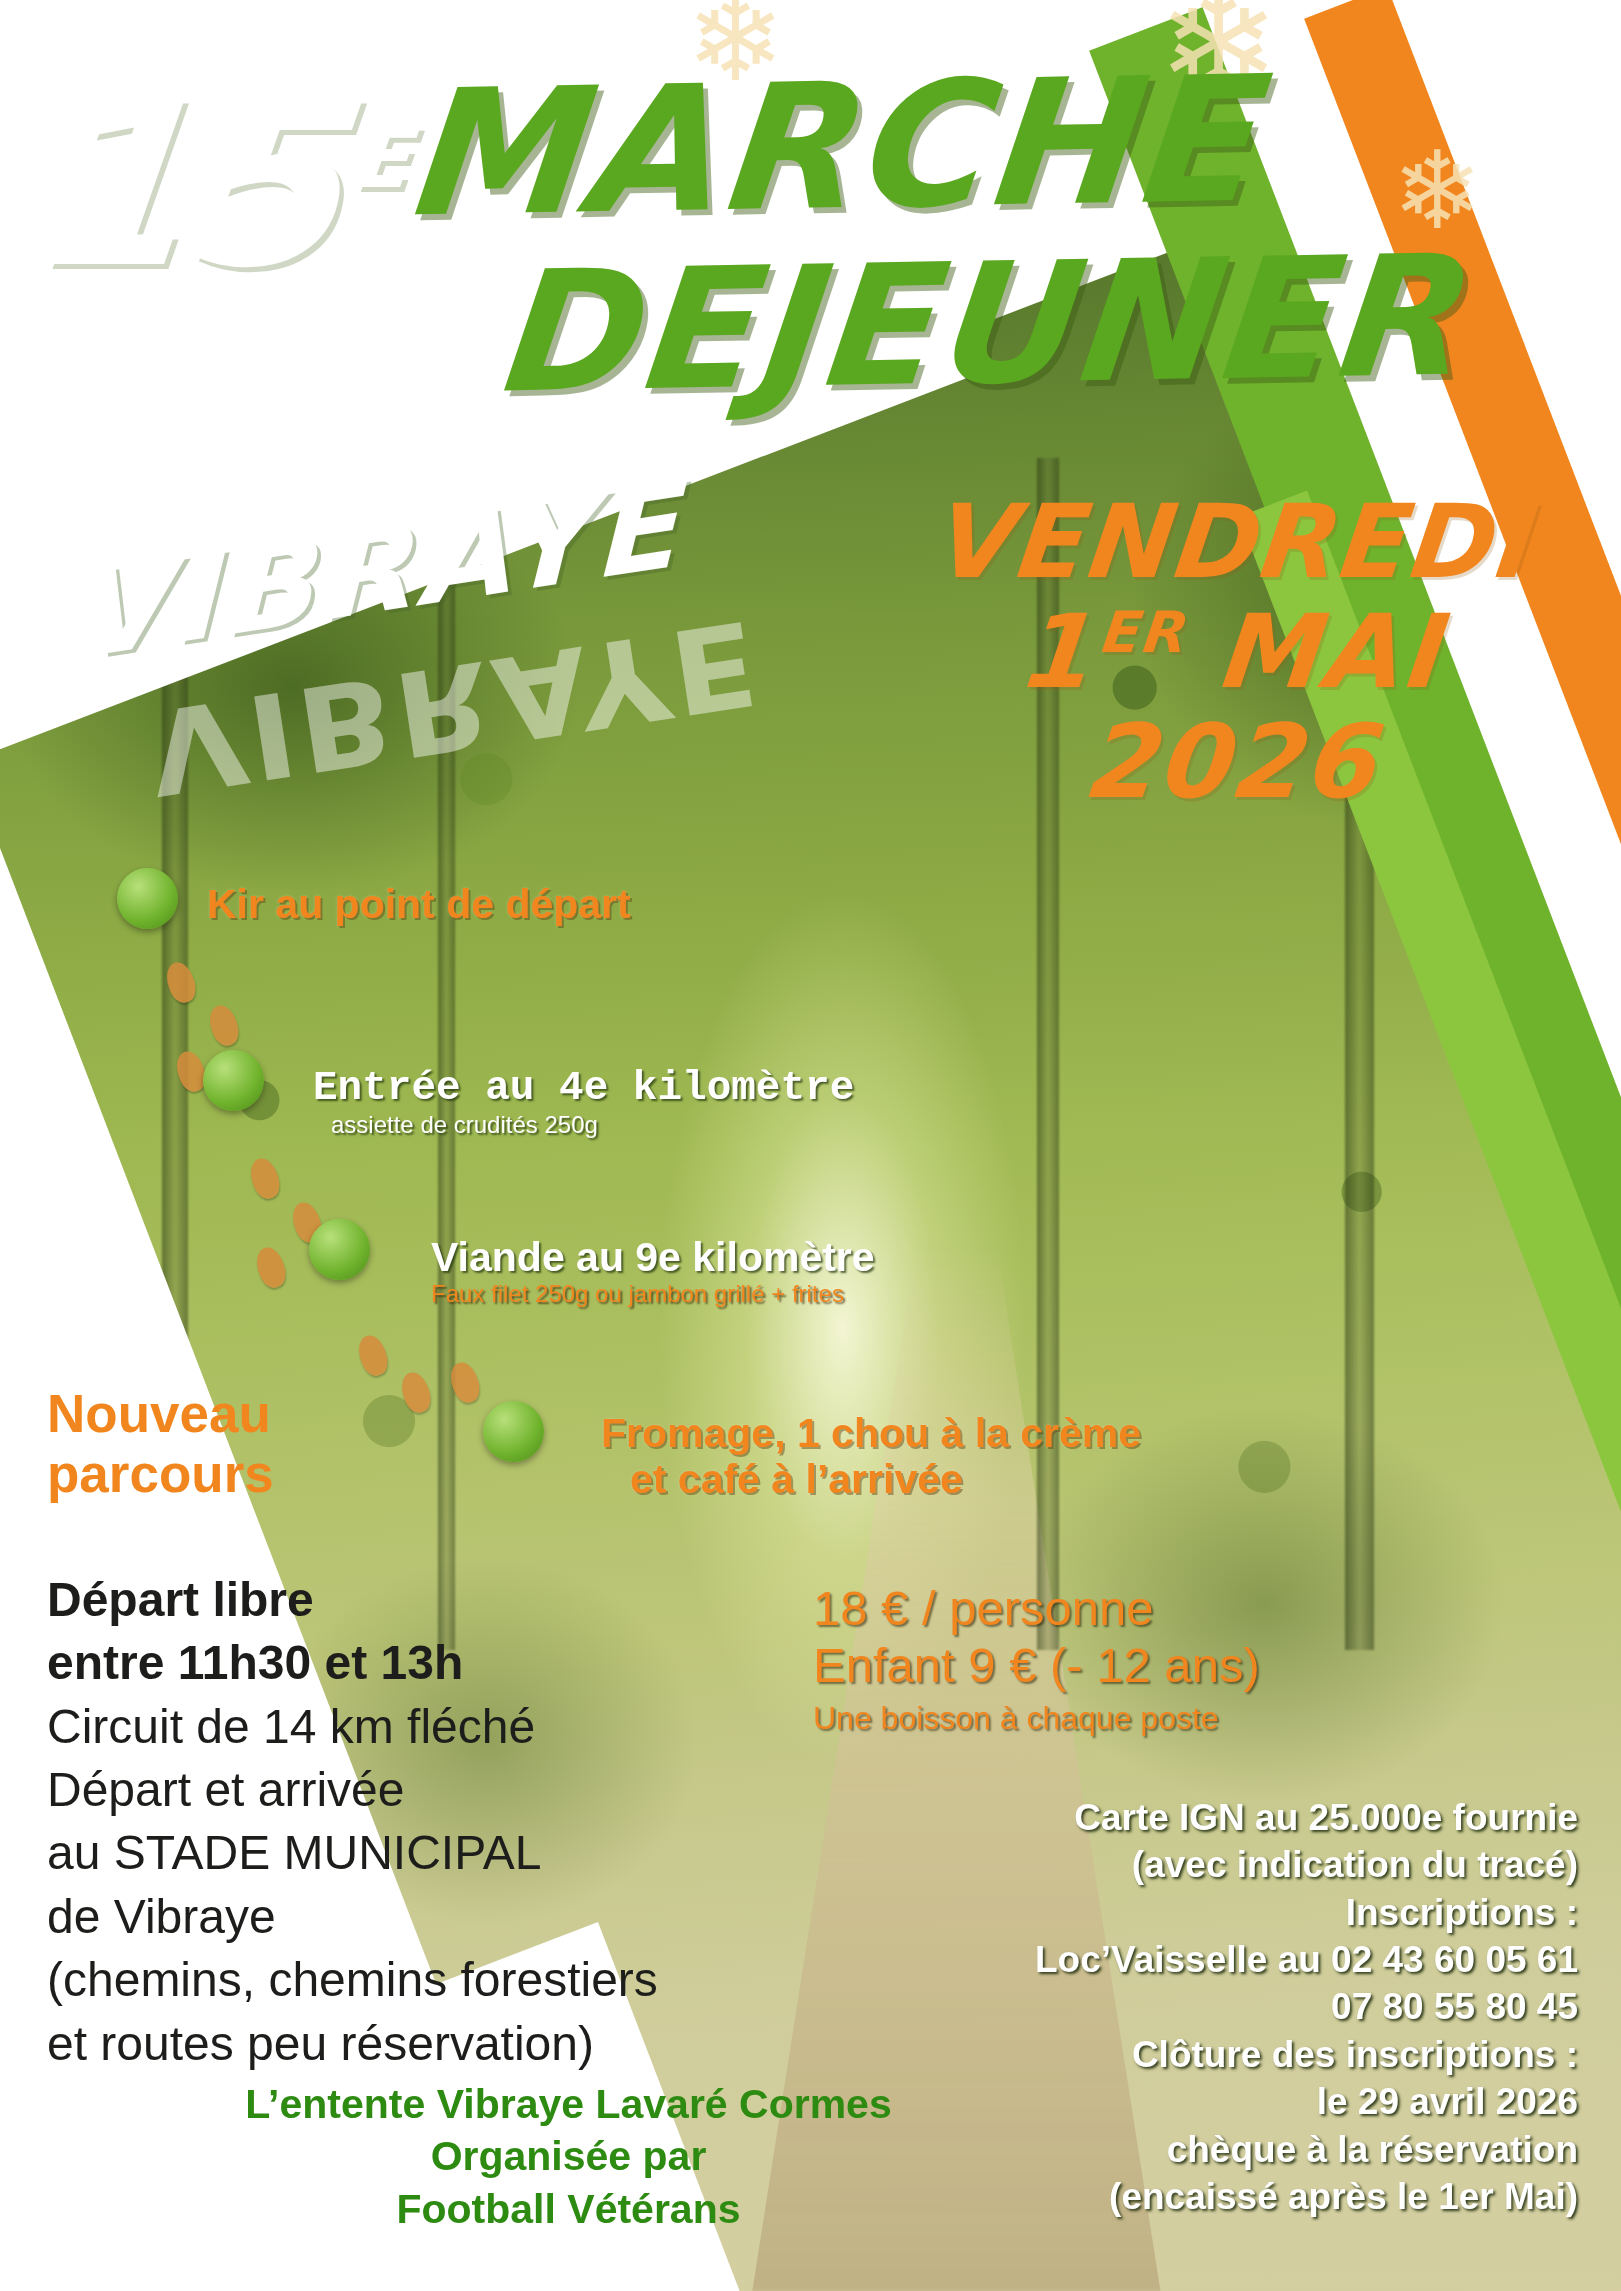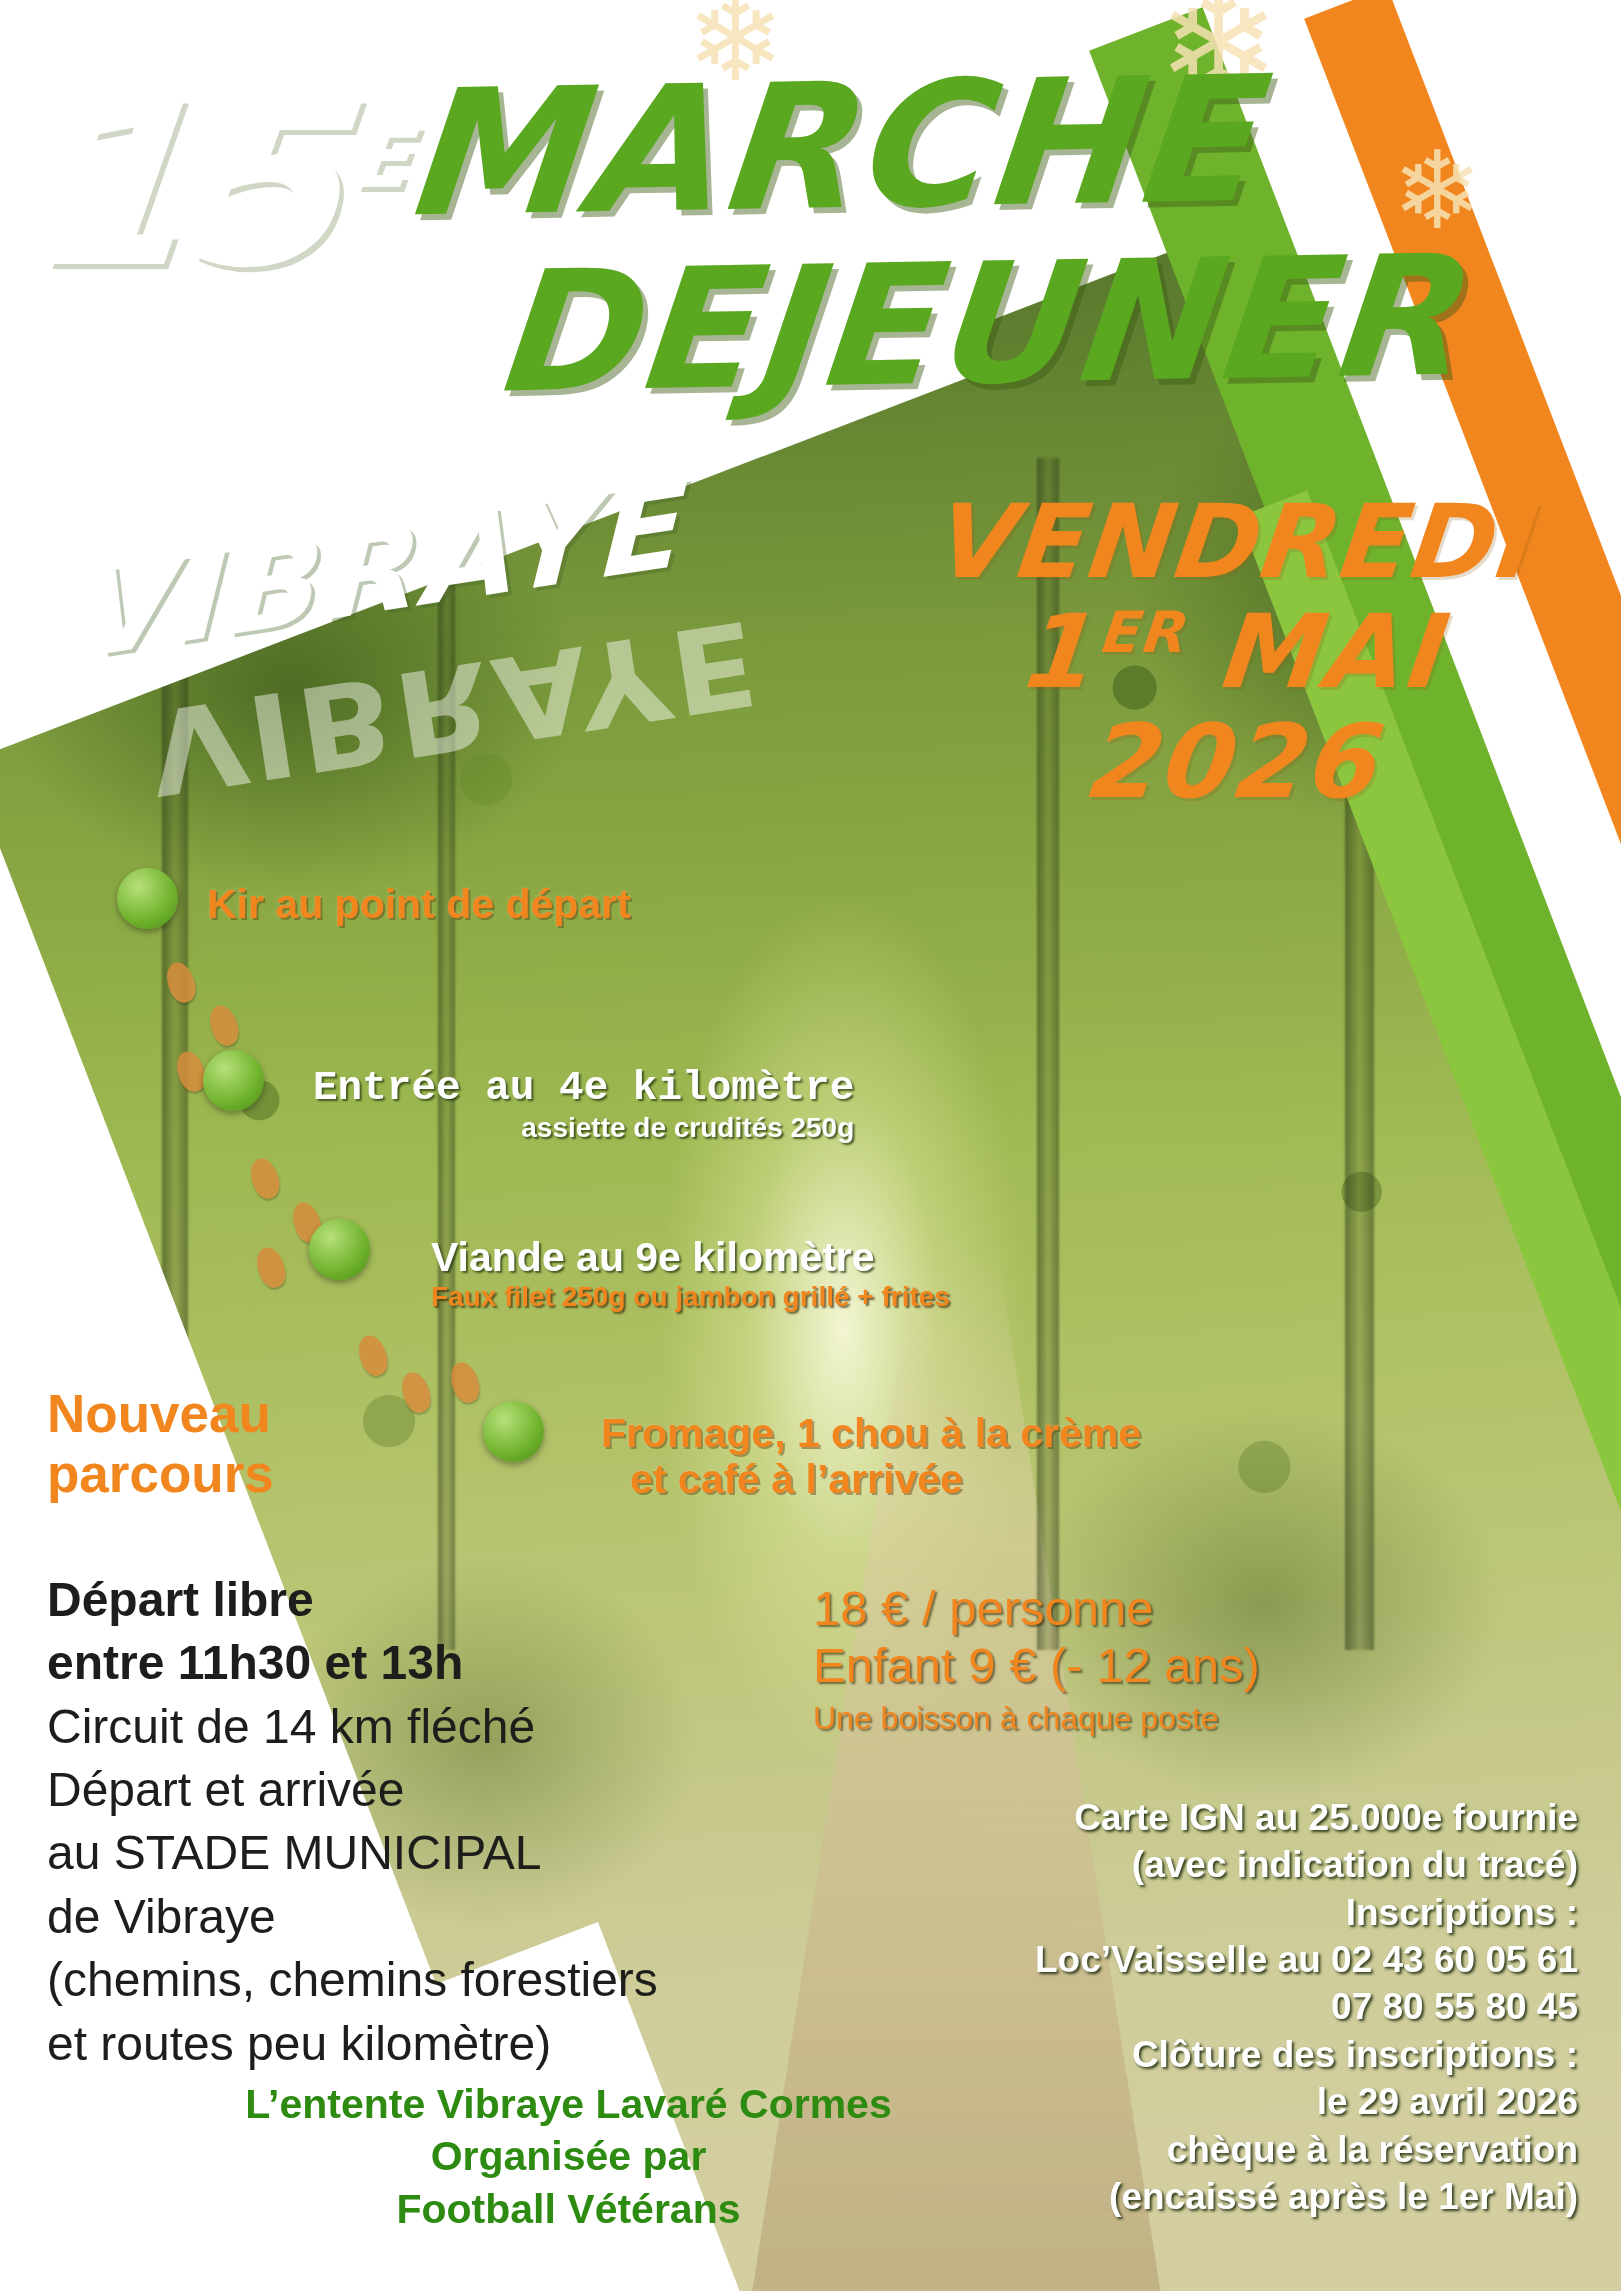--- a/index.html
+++ b/index.html
@@ -163,24 +163,23 @@
     background:radial-gradient(circle at 35% 30%, #b8e07a, #6fb22c 60%, #4b8a18 100%);
     box-shadow:0 2.9px 5.9px rgba(0,0,0,.35);
   }
   .step-txt{
     color:#f2861e;font-weight:bold;font-size:41px;
     text-shadow:2px 2px 0 rgba(90,60,10,.45), 0 0 2.9px rgba(255,255,255,.25);
     line-height:1.12;
   }
   .step-txt.white{color:#ffffff;text-shadow:2px 2px 2px rgba(30,50,10,.7);}
   .step-sub{
-    color:#ffffff;font-weight:bold;font-size:28px;
+    color:#ffffff;font-weight:normal;font-size:24px;
     text-shadow:2px 2px 2px rgba(30,50,10,.75);
     line-height:1.12;
-    text-align:right;
   }
   .step-sub.orange{color:#f2861e;text-shadow:2px 2px 2px rgba(60,40,5,.7);}
   .footprint{
     position:absolute;width:25.5px;height:41px;border-radius:50% 50% 45% 45%;
     background:rgba(214,140,60,.85);transform:rotate(-18deg);
     box-shadow:0 2px 2px rgba(0,0,0,.25);
   }
 
   
   .nouveau{
@@ -305,21 +304,21 @@
   </div>
 
   <div class="left-info">
     <div class="b">Départ libre</div>
     <div class="b">entre 11h30 et 13h</div>
     <div>Circuit de 14 km fléché</div>
     <div>Départ et arrivée</div>
     <div>au STADE MUNICIPAL</div>
     <div>de Vibraye</div>
     <div>(chemins, chemins forestiers</div>
-    <div>et routes peu kilomètre)</div>
+    <div>et routes peu réservation)</div>
   </div>
 
   <div class="organise">
     <div>L’entente Vibraye Lavaré Cormes</div>
     <div>Organisée par</div>
     <div>Football Vétérans</div>
   </div>
 
   <div class="price">
     <div class="p1">18 € / personne</div>

